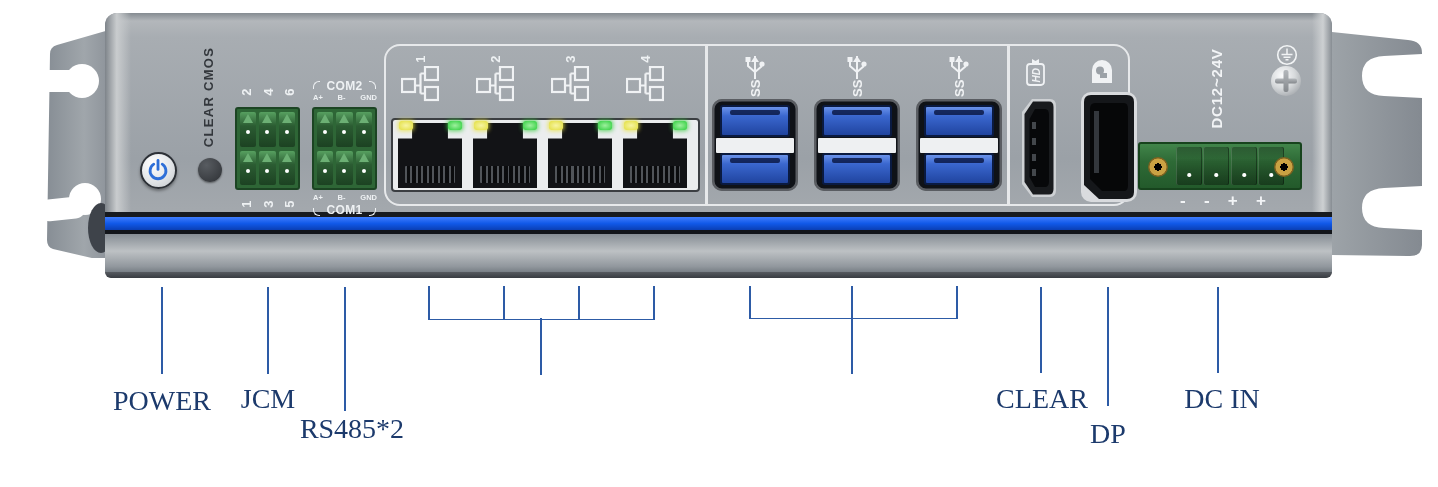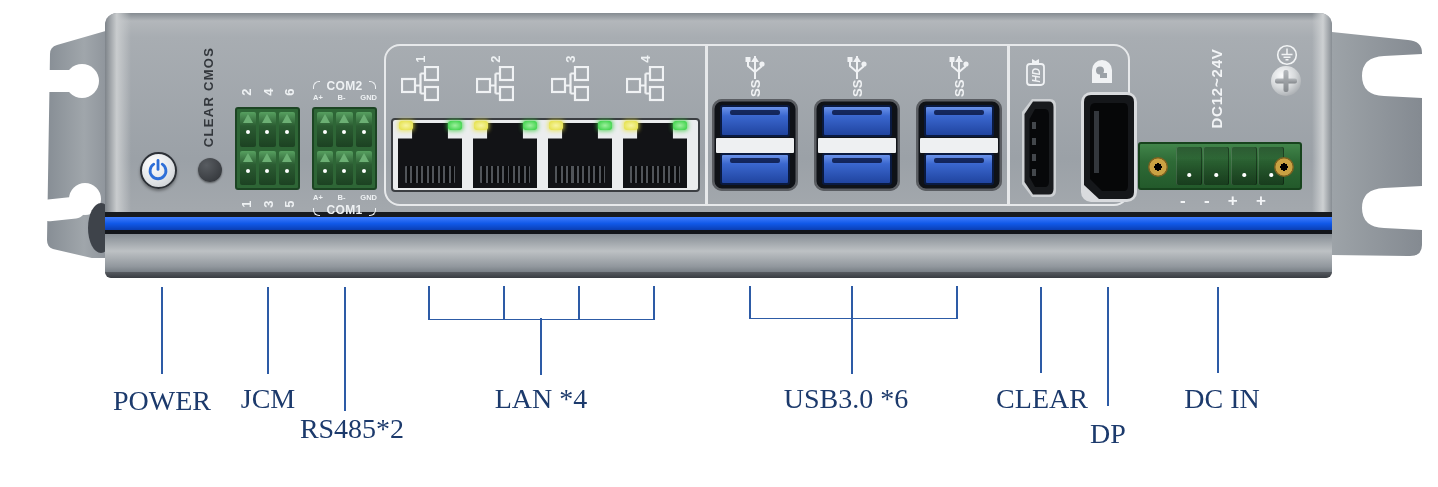--- a/index.html
+++ b/index.html
@@ -392,19 +392,17 @@
   <div class="hline" style="left:749px;top:317.5px;width:208px;"></div>
   <div class="lead" style="left:851px;top:317px;height:57px;"></div>
 
   <div class="lead" style="left:1040px;top:287px;height:86px;"></div>
   <div class="lead" style="left:1107px;top:287px;height:119px;"></div>
   <div class="lead" style="left:1217px;top:287px;height:86px;"></div>
 
   <div class="albl" style="left:162px;top:385px;">POWER</div>
   <div class="albl" style="left:268px;top:383px;">JCM</div>
   <div class="albl" style="left:352px;top:413px;">RS485*2</div>
-  <div class="albl" style="left:541px;top:383px;">LAN *4</div>
-  <div class="albl" style="left:846px;top:383px;">USB3.0 *6</div>
   <div class="albl" style="left:1042px;top:383px;">CLEAR</div>
   <div class="albl" style="left:1108px;top:418px;">DP</div>
   <div class="albl" style="left:1222px;top:383px;">DC IN</div>
 
 </div>
 
 </body></html>

